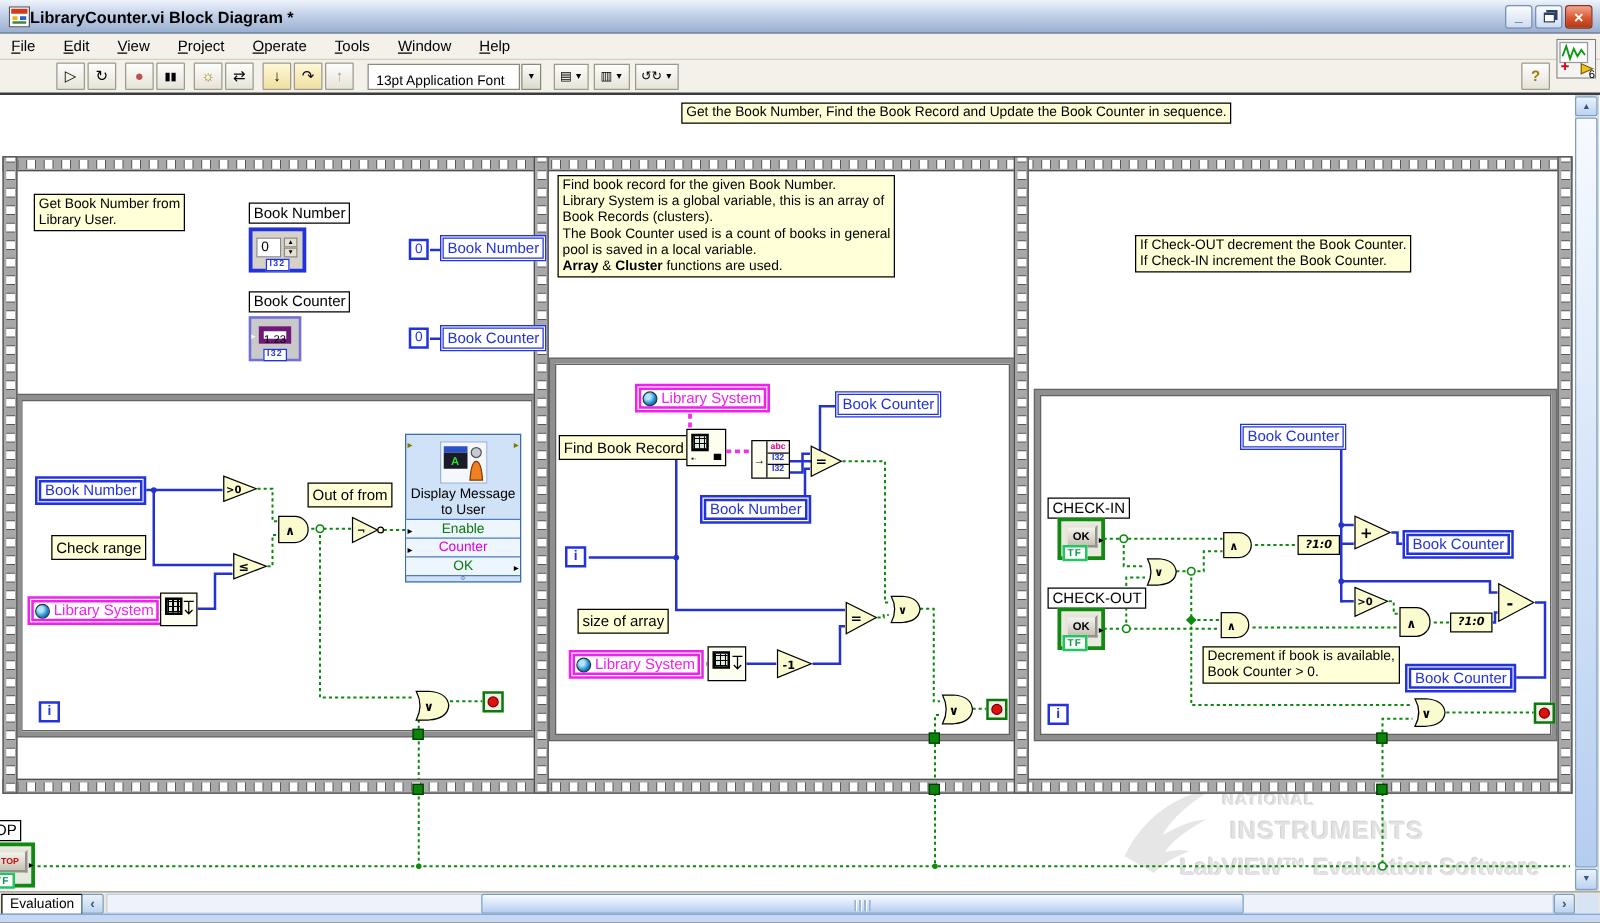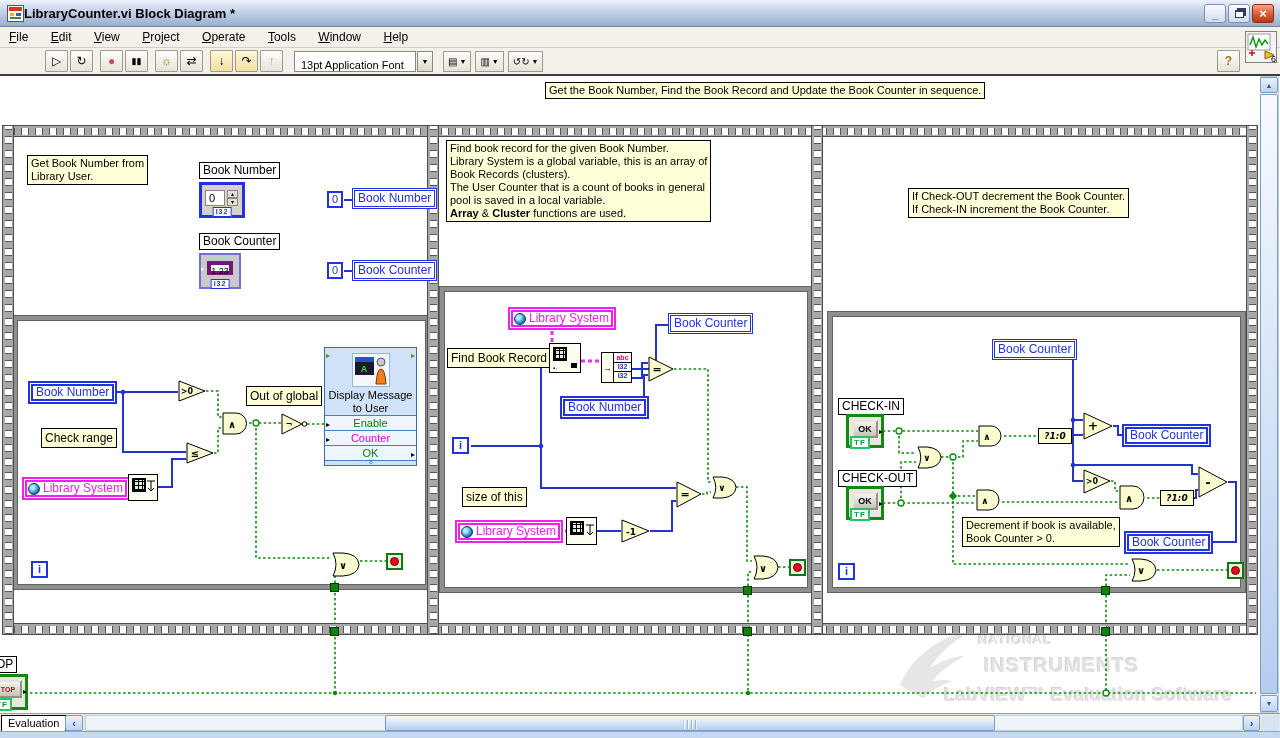--- a/index.html
+++ b/index.html
@@ -346,21 +346,21 @@
       <text x="10" y="16" font-size="10" text-anchor="middle">∧</text>
         </svg>
     </div>
     <div class="gate" style="left:281px;top:337px">
       <svg width="27" height="22">
           <polygon points="1,1 1,21 21,11" fill="#fbfbd0" stroke="#000"></polygon>
       <circle cx="23.5" cy="11" r="2.3" fill="#fbfbd0" stroke="#000"></circle>
       <text x="8" y="14" font-size="8" text-anchor="middle">¬</text>
         </svg>
     </div>
-    <div class="cmt" style="left:246px;top:310px;font-size:12px;line-height:16px">Out of global</div>
+    <div class="cmt" style="left:246px;top:310px;font-size:12px;line-height:16px">Out of from</div>
 
     <div class="express" style="left:324px;top:271px;width:93px;height:119px">
       <span class="abs" style="left:1px;top:3px;font-size:8px;color:#7a7a00">▸</span>
       <span class="abs" style="right:1px;top:3px;font-size:8px;color:#7a7a00">▸</span>
       <svg style="margin:5px auto 2px auto;display:block" width="38" height="34">
         <rect x="0.5" y="0.5" width="37" height="33" fill="#f4f8fd" stroke="#9ab4d8"></rect>
         <rect x="3" y="4" width="19" height="5" fill="#2a52c8"></rect>
         <rect x="3" y="9" width="19" height="13" fill="#1a1a2a"></rect>
         <text x="12" y="19" font-size="9" font-weight="bold" fill="#30e030" text-anchor="middle" font-family="Liberation Sans,sans-serif">A</text>
         <circle cx="29" cy="9" r="4" fill="#c8c8d2" stroke="#555"></circle>
@@ -397,21 +397,21 @@
         <i></i>
       </div>
     <div class="iterm" style="left:31px;top:485px">i</div>
     <div class="tunnel" style="left:330px;top:507px"></div>
     <div class="tunnel" style="left:330px;top:551px"></div>
 
     <div class="cmt" style="left:446px;top:64px">
       <div>Find book record for the given Book Number.</div>
       <div>Library System is a global variable, this is an array of</div>
       <div>Book Records (clusters).</div>
-      <div>The User Counter that is a count of books in general</div>
+      <div>The Book Counter used is a count of books in general</div>
       <div>pool is saved in a local variable.</div>
       <div><b>Array</b><span> &amp; </span><b>Cluster</b><span> functions are used.</span></div>
     </div>
 
     <div class="loop" style="left:440px;top:211px;width:372px;height:305px"></div>
     <div class="global" style="left:508px;top:231px">
       <span class="globe"></span>
       <span>Library System</span>
     </div>
     <div class="cmt" style="left:447px;top:272px;font-size:12px;line-height:16px">Find Book Record</div>
@@ -430,21 +430,21 @@
     </div>
     <div class="local thin" style="left:668px;top:237px">Book Counter</div>
     <div class="local" style="left:560px;top:320px">Book Number</div>
     <div class="gate" style="left:648px;top:280px">
       <svg width="26" height="26">
           <polygon points="1,1 1,25 25,13" fill="#fbfbd0" stroke="#000"></polygon>
       <text x="9" y="17" font-size="11" text-anchor="middle">=</text>
         </svg>
     </div>
     <div class="iterm" style="left:452px;top:361px">i</div>
-    <div class="cmt" style="left:462px;top:411px;font-size:12px;line-height:16px">size of this</div>
+    <div class="cmt" style="left:462px;top:411px;font-size:12px;line-height:16px">size of array</div>
     <div class="global" style="left:455px;top:444px">
       <span class="globe"></span>
       <span>Library System</span>
     </div>
     <div class="gridicon" style="left:566px;top:441px;width:31px;height:28px">
       <div class="grid"></div>
       <svg class="abs" style="right:1px;top:5px" width="10" height="16">
         <path d="M1,2 h8 M5,2 v10 M2,9 l3,3 3,-3" stroke="#000" fill="none"></path>
       </svg>
     </div>

